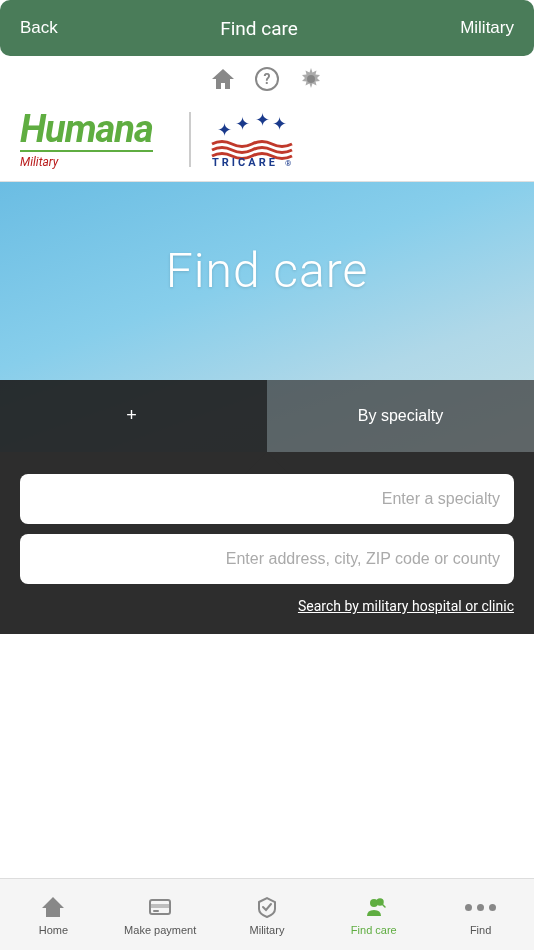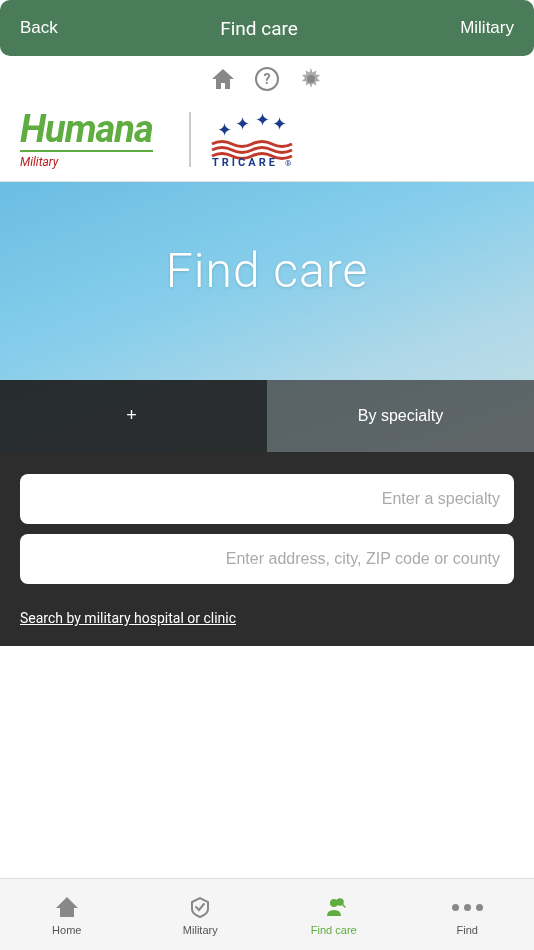--- a/index.html
+++ b/index.html
@@ -171,24 +171,25 @@
       color: #999;
       background: #fff;
       margin-bottom: 10px;
       outline: none;
       text-align: right;
     }
     .search-input::placeholder {
       color: #aaa;
     }
     .military-link {
+      text-align: right;
       color: #fff;
       font-size: 14px;
       cursor: pointer;
-      margin-top: 16px;
+      margin-top: 4px;
       text-decoration: underline;
     }
 
     
     .bottom-nav {
       position: absolute;
       bottom: 0;
       left: 0;
       right: 0;
       height: 72px;
@@ -338,20 +339,30 @@
     <div class="nav-icon">
       <svg width="26" height="26" viewBox="0 0 26 26">
         <polygon points="13,3 24,14 20,14 20,23 6,23 6,14 2,14" fill="#888"></polygon>
       </svg>
     </div>
     <span class="nav-label">Home</span>
   </button>
   <button class="nav-item">
     <div class="nav-icon">
       <svg width="26" height="26" viewBox="0 0 26 26">
+        <rect x="3" y="6" width="20" height="14" rx="2" fill="none" stroke="#888" stroke-width="2"></rect>
+        <rect x="3" y="10" width="20" height="4" fill="#888" opacity="0.5"></rect>
+        <rect x="6" y="16" width="6" height="2" rx="1" fill="#888"></rect>
+      </svg>
+    </div>
+    <span class="nav-label">Make payment</span>
+  </button>
+  <button class="nav-item">
+    <div class="nav-icon">
+      <svg width="26" height="26" viewBox="0 0 26 26">
         <path d="M5 8 L13 4 L21 8 L21 15 Q21 20 13 23 Q5 20 5 15 Z" fill="none" stroke="#888" stroke-width="2"></path>
         <path d="M9 13 L12 16 L17 10" stroke="#888" stroke-width="2" fill="none" stroke-linecap="round"></path>
       </svg>
     </div>
     <span class="nav-label">Military</span>
   </button>
   <button class="nav-item active">
     <div class="nav-icon">
       <svg width="26" height="26" viewBox="0 0 26 26">
         <circle cx="13" cy="9" r="4" fill="#5fad41"></circle>

